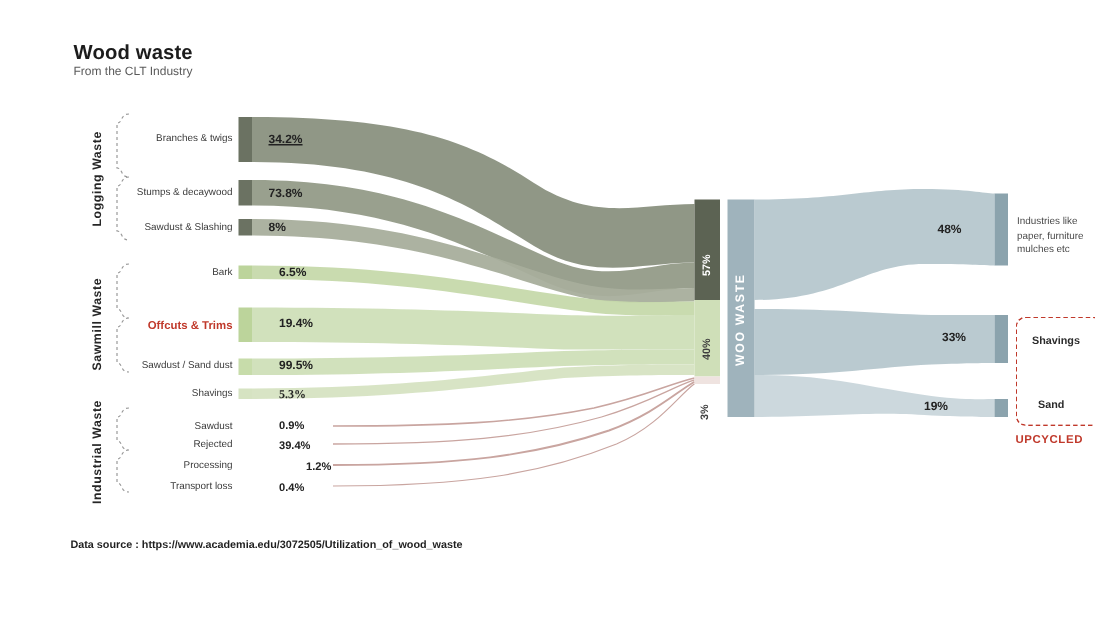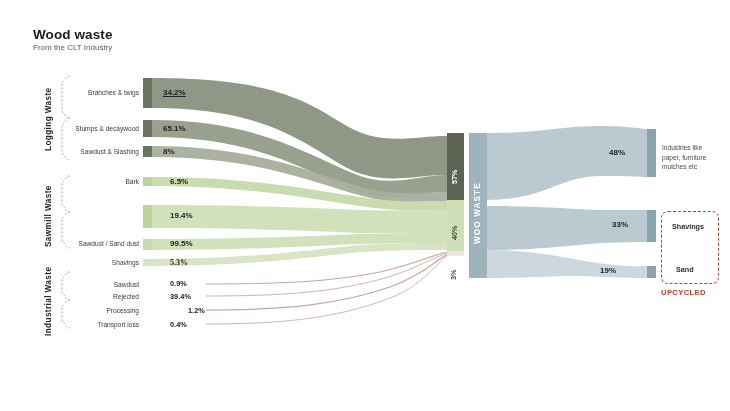--- a/index.html
+++ b/index.html
@@ -1,18 +1,18 @@
 <!DOCTYPE html>
 <html><head>
 <meta charset="utf-8">
 <style>
   html,body{margin:0;padding:0;background:#ffffff;}
   body{width:730px;height:411px;overflow:hidden;
        font-family:"Liberation Sans","DejaVu Sans",sans-serif;color:#2b2b2b;}
-  #stage{position:relative;width:694px;height:411px;}
+  #stage{position:relative;width:694px;height:411px;margin-left:16px;}
   svg.layer{position:absolute;left:0;top:0;width:730px;height:411px;}
 
   .title{position:absolute;left:33px;top:27px;font-size:13.5px;font-weight:bold;
          letter-spacing:.1px;color:#1c1c1c;}
   .subtitle{position:absolute;left:33px;top:43px;font-size:8px;color:#5a5a5a;}
   .source{position:absolute;left:31px;top:358px;font-size:7.2px;font-weight:bold;color:#1f1f1f;}
 
   .catlabel{position:absolute;font-size:8.2px;font-weight:bold;color:#262626;
             writing-mode:vertical-rl;transform:rotate(180deg);letter-spacing:.4px;
             text-align:center;white-space:nowrap;}
@@ -107,29 +107,30 @@
   </svg>
 
   <div class="catlabel" style="left:44px;top:80px;height:78px;">Logging Waste</div>
   <div class="catlabel" style="left:44px;top:180px;height:72px;">Sawmill  Waste</div>
   <div class="catlabel" style="left:44px;top:270px;height:66px;">Industrial  Waste</div>
 
   <div class="nodelabel" style="left:0px;width:139px;top:89px;">Branches &amp; twigs</div>
   <div class="nodelabel" style="left:0px;width:139px;top:125px;">Stumps &amp; decaywood</div>
   <div class="nodelabel" style="left:0px;width:139px;top:148px;">Sawdust &amp; Slashing</div>
   <div class="nodelabel" style="left:0px;width:139px;top:178px;">Bark</div>
+  <div class="nodelabel hl" style="left:0px;width:139px;top:212px;">Offcuts &amp; Trims</div>
   <div class="nodelabel" style="left:0px;width:139px;top:240px;">Sawdust / Sand dust</div>
   <div class="nodelabel" style="left:0px;width:139px;top:259px;">Shavings</div>
   <div class="nodelabel" style="left:0px;width:139px;top:281px;">Sawdust</div>
   <div class="nodelabel" style="left:0px;width:139px;top:293px;">Rejected</div>
   <div class="nodelabel" style="left:0px;width:139px;top:307px;">Processing</div>
   <div class="nodelabel" style="left:0px;width:139px;top:321px;">Transport loss</div>
 
   <div class="pct" style="left:163px;top:88px;text-decoration:underline;">34.2%</div>
-  <div class="pct" style="left:163px;top:124px;">65.1%</div>
+  <div class="pct" style="left:163px;top:124px;">73.8%</div>
   <div class="pct" style="left:163px;top:147px;">8%</div>
   <div class="pct" style="left:170px;top:177px;">6.5%</div>
   <div class="pct" style="left:170px;top:211px;">19.4%</div>
   <div class="pct" style="left:170px;top:239px;">99.5%</div>
   <div class="pct" style="left:170px;top:258px;font-family:Liberation Serif, serif;">5.3%</div>
   <div class="pct sm" style="left:170px;top:279px;">0.9%</div>
   <div class="pct sm" style="left:170px;top:292px;">39.4%</div>
   <div class="pct sm" style="left:188px;top:306px;">1.2%</div>
   <div class="pct sm" style="left:170px;top:320px;">0.4%</div>
 
@@ -146,13 +147,14 @@
     <div>Industries like</div>
     <div>paper, furniture</div>
     <div>mulches etc</div>
   </div>
 
   <div class="dashbox" style="left:661px;top:211px;width:56px;height:71px;"></div>
   <div class="boxlabel" style="left:672px;top:222px;">Shavings</div>
   <div class="boxlabel" style="left:676px;top:265px;">Sand</div>
   <div class="upcycled" style="left:661px;top:288px;">UPCYCLED</div>
 
+  <div class="source">Data source : https://www.academia.edu/3072505/Utilization_of_wood_waste</div>
 </div>
 
 </body></html>

